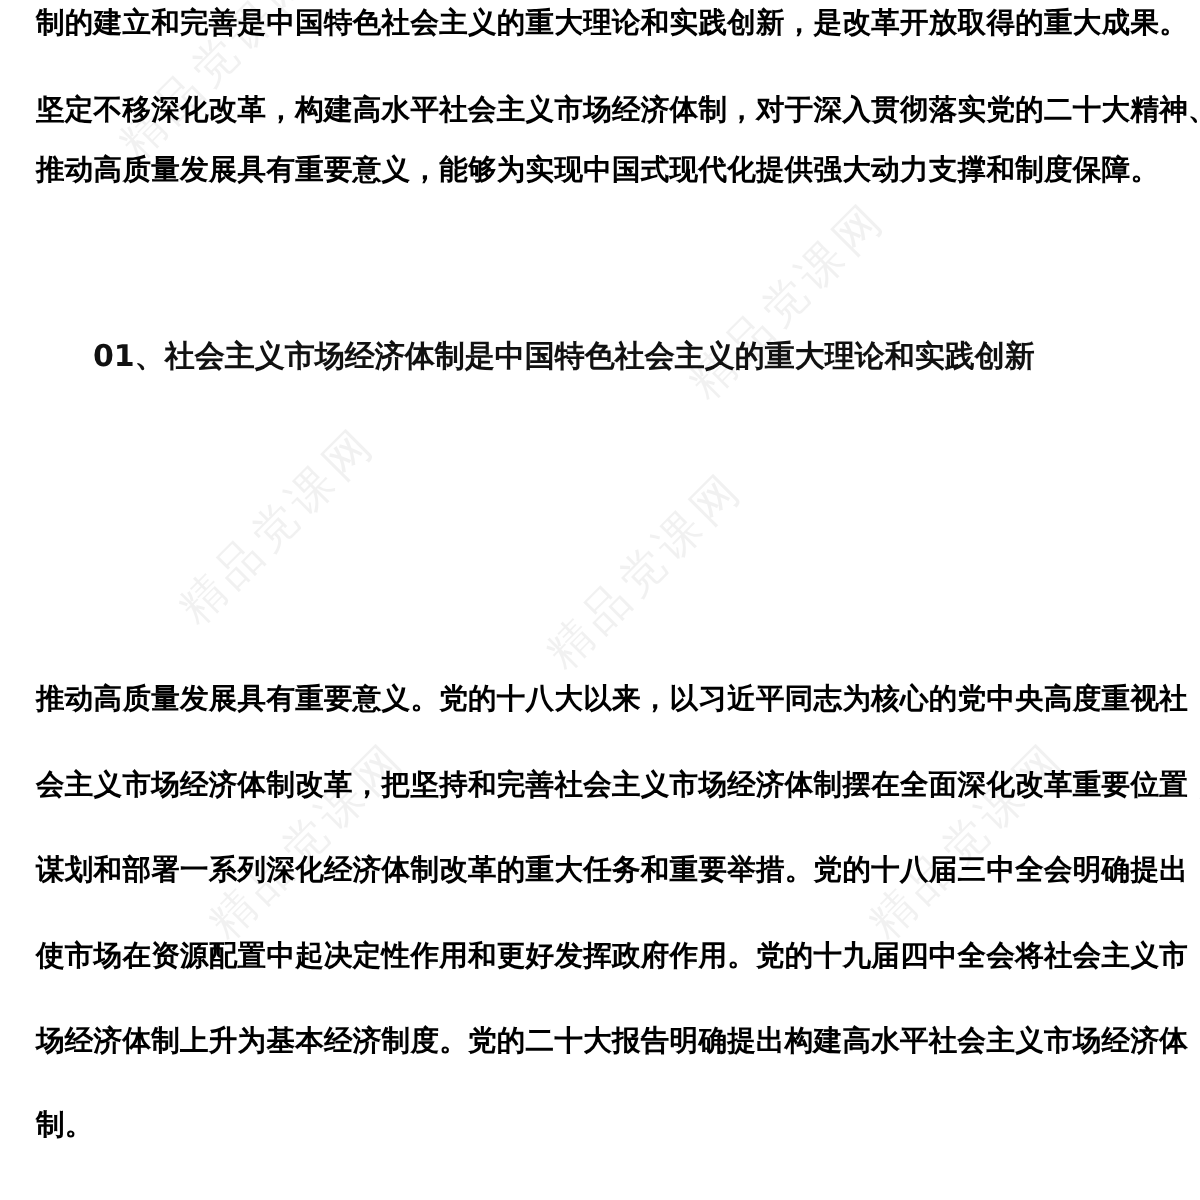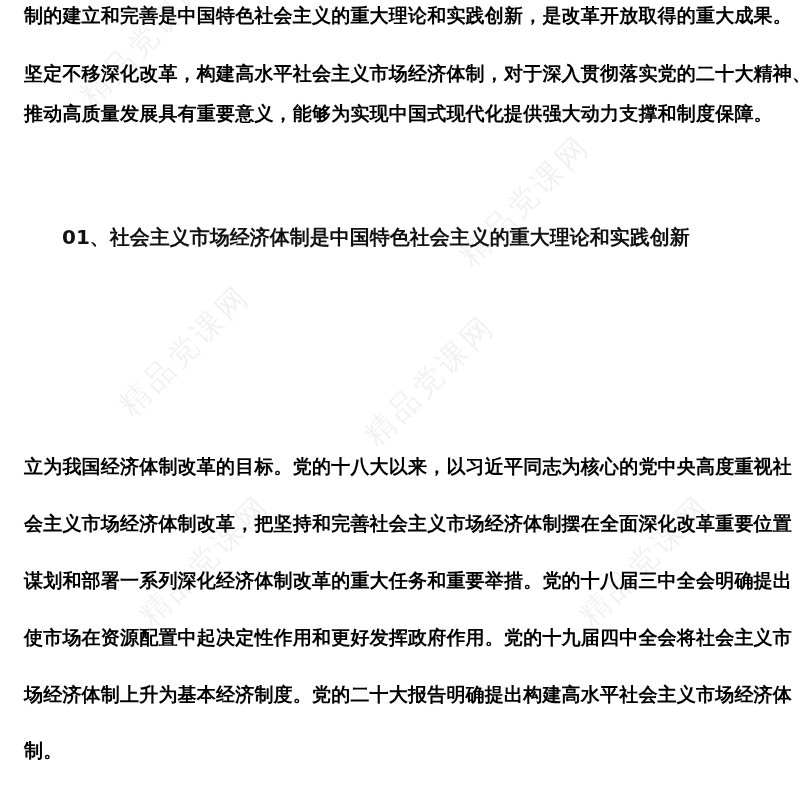--- a/index.html
+++ b/index.html
@@ -57,21 +57,21 @@
 <body>
 
 <div class="page">
 
   <div class="line" style="top:2px;">制的建立和完善是中国特色社会主义的重大理论和实践创新，是改革开放取得的重大成果。</div>
   <div class="line" style="top:60px;">坚定不移深化改革，构建高水平社会主义市场经济体制，对于深入贯彻落实党的二十大精神、</div>
   <div class="line" style="top:100px;">推动高质量发展具有重要意义，能够为实现中国式现代化提供强大动力支撑和制度保障。</div>
 
   <div class="heading">01、社会主义市场经济体制是中国特色社会主义的重大理论和实践创新</div>
 
-  <div class="line" style="top:453px;">立为我国经济体制改革的目标。党的十八大以来，以习近平同志为核心的党中央高度重视社</div>
+  <div class="line" style="top:453px;">推动高质量发展具有重要意义。党的十八大以来，以习近平同志为核心的党中央高度重视社</div>
   <div class="line" style="top:510px;">会主义市场经济体制改革，把坚持和完善社会主义市场经济体制摆在全面深化改革重要位置，</div>
   <div class="line" style="top:567px;">谋划和部署一系列深化经济体制改革的重大任务和重要举措。党的十八届三中全会明确提出</div>
   <div class="line" style="top:624px;">使市场在资源配置中起决定性作用和更好发挥政府作用。党的十九届四中全会将社会主义市</div>
   <div class="line" style="top:681px;">场经济体制上升为基本经济制度。党的二十大报告明确提出构建高水平社会主义市场经济体</div>
   <div class="line" style="top:737px;">制。</div>
 
   <div class="watermark" style="left:440px; top:180px;">精品党课网</div>
   <div class="watermark" style="left:100px; top:330px;">精品党课网</div>
   <div class="watermark" style="left:345px; top:360px;">精品党课网</div>
   <div class="watermark" style="left:120px; top:540px;">精品党课网</div>

